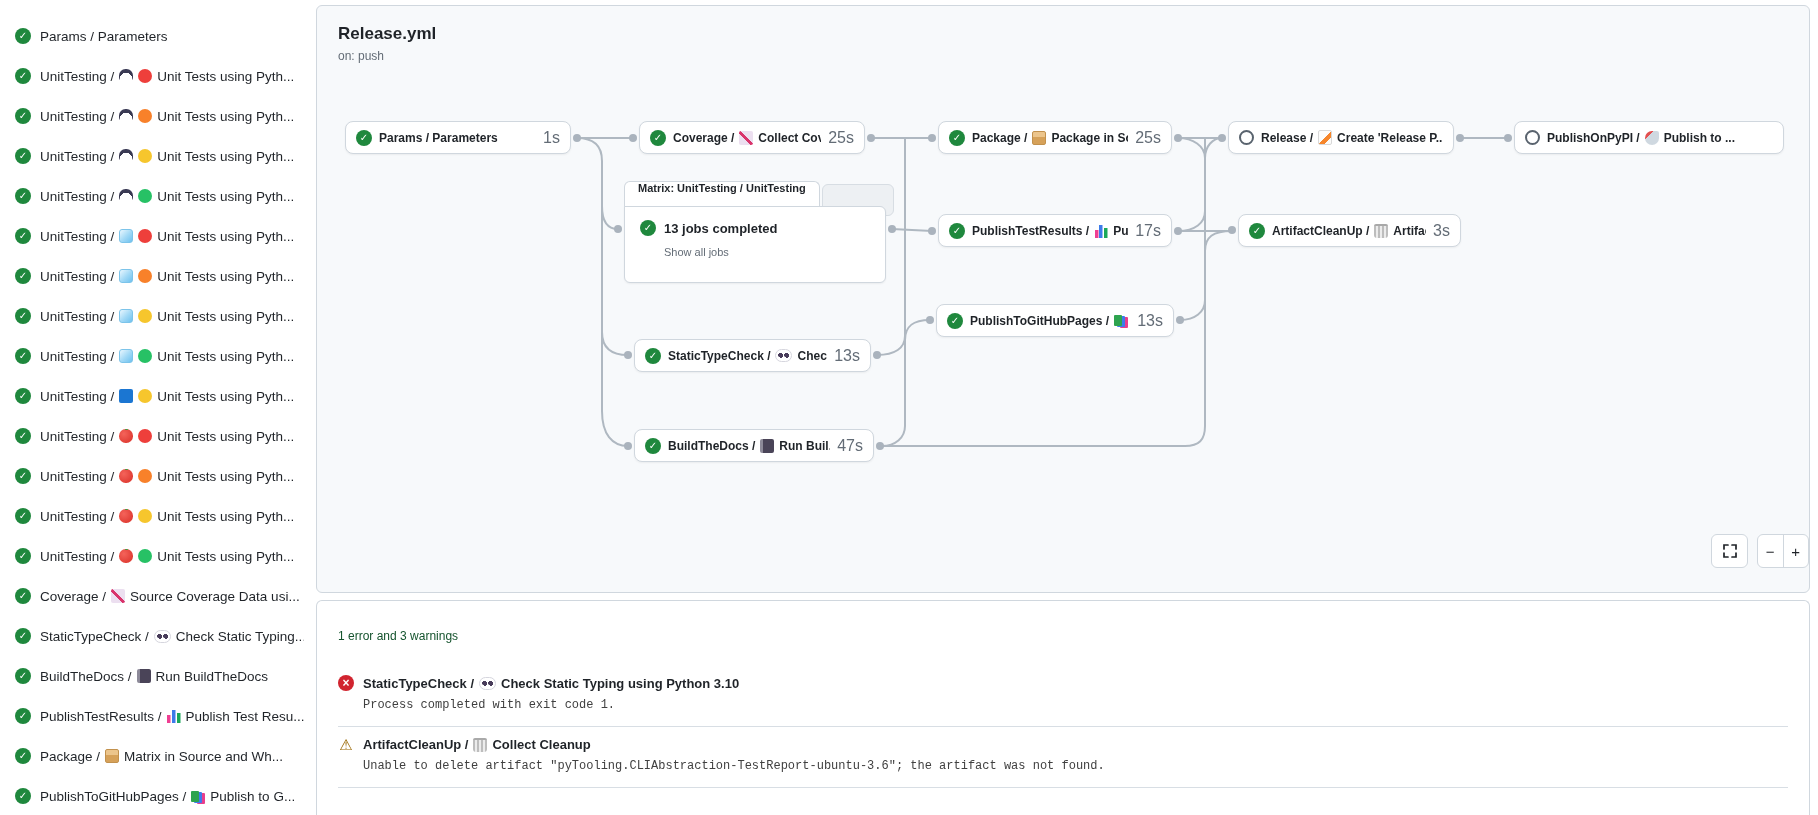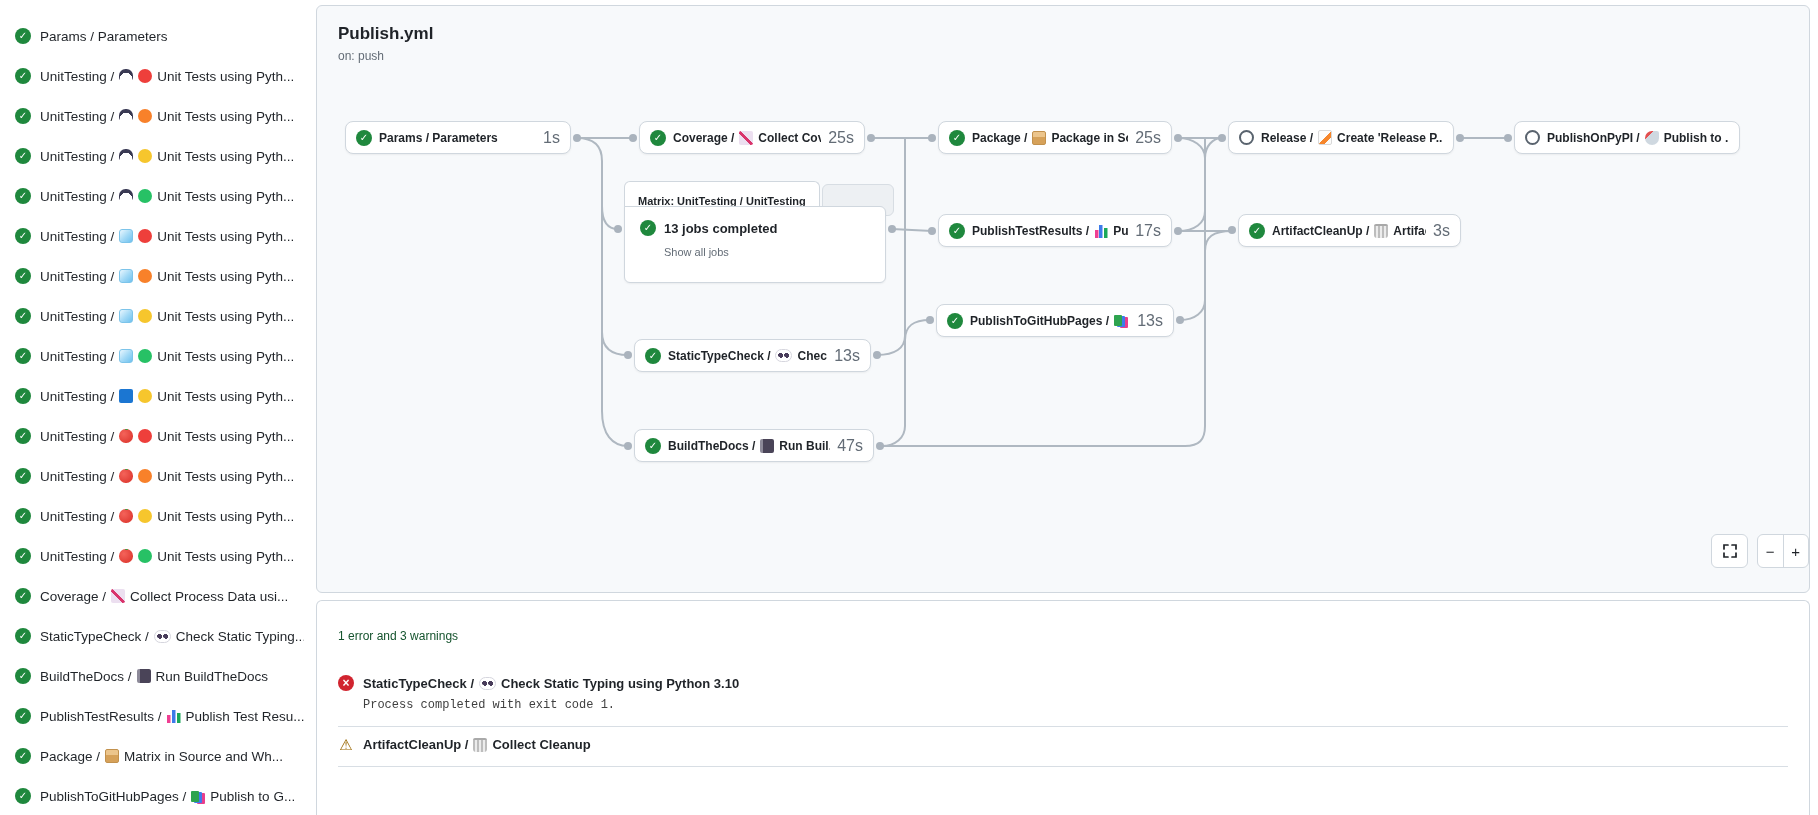--- a/index.html
+++ b/index.html
@@ -56,30 +56,30 @@
   .edges circle{fill:#aab3bd;}
   .node{position:absolute;height:33px;background:#fff;border:1px solid #d0d7de;border-radius:8px;
     box-shadow:0 1px 2px rgba(31,35,40,.06);display:flex;align-items:center;gap:7px;padding:0 10px;
     box-sizing:border-box;z-index:2;cursor:pointer;}
   .nlabel{display:flex;align-items:center;gap:5px;font-size:12px;font-weight:700;color:#1f2328;white-space:nowrap;overflow:hidden;}
   .dur{margin-left:auto;font-size:16px;font-weight:400;color:#636c76;flex:none;}
   .pos-params{left:28px;top:115px;width:226px;}
   .pos-coverage{left:322px;top:115px;width:226px;}
   .pos-package{left:621px;top:115px;width:234px;}
   .pos-release{left:911px;top:115px;width:226px;}
-  .pos-publishonpypi{left:1197px;top:115px;width:226px;}
+  .pos-publishonpypi{left:1197px;top:115px;width:270px;}
   .pos-publishtestresults{left:621px;top:208px;width:234px;}
   .pos-artifactcleanup{left:921px;top:208px;width:223px;}
   .pos-publishtogithubpages{left:619px;top:298px;width:238px;}
   .pos-statictypecheck{left:317px;top:333px;width:237px;}
   .pos-buildthedocs{left:317px;top:423px;width:240px;}
   
   .matrix-stack{position:absolute;left:505px;top:178px;width:70px;height:30px;background:#edf0f3;border:1px solid #d7dde3;border-radius:6px;z-index:1;}
   .matrix-tab{position:absolute;left:307px;top:175px;height:26px;padding:0 13px;background:#fff;border:1px solid #d0d7de;border-bottom:none;
-    border-radius:6px 6px 0 0;font-size:11px;font-weight:700;color:#1f2328;display:flex;align-items:flex-end;z-index:2;box-sizing:border-box;cursor:pointer;}
+    border-radius:6px 6px 0 0;font-size:11px;font-weight:700;color:#1f2328;display:flex;align-items:flex-start;z-index:2;box-sizing:border-box;cursor:pointer;}
   .matrix-box{position:absolute;left:307px;top:200px;width:262px;height:77px;background:#fff;border:1px solid #d0d7de;
     border-radius:0 6px 6px 6px;z-index:2;padding:13px 15px;box-sizing:border-box;box-shadow:0 1px 2px rgba(31,35,40,.06);cursor:pointer;}
   .matrix-row{display:flex;align-items:center;gap:8px;font-size:13px;font-weight:700;color:#1f2328;}
   .matrix-link{margin:10px 0 0 24px;font-size:11px;color:#636c76;cursor:pointer;}
   
   .ctrl-fullscreen{position:absolute;left:1394px;top:528px;width:37px;height:34px;background:#fff;border:1px solid #d0d7de;border-radius:6px;
     display:flex;align-items:center;justify-content:center;box-sizing:border-box;cursor:pointer;z-index:3;}
   .ctrl-zoom{position:absolute;left:1440px;top:528px;width:52px;height:34px;background:#fff;border:1px solid #d0d7de;border-radius:6px;
     display:flex;box-sizing:border-box;z-index:3;}
   .ctrl-zoom .zbtn{flex:1;display:flex;align-items:center;justify-content:center;font-size:15px;color:#1f2328;cursor:pointer;}
@@ -221,21 +221,21 @@
           <span class="emo e-apple"></span>
           <span class="emo e-dot-green"></span>
           <span>Unit Tests using Pyth...</span>
         </span>
       </div>
       <div class="sb-item">
         <span class="check">✓</span>
         <span class="sb-label">
           <span>Coverage /</span>
           <span class="emo e-chart-up"></span>
-          <span>Collect Process Data usi...</span>
+          <span>Source Coverage Data usi...</span>
         </span>
       </div>
       <div class="sb-item">
         <span class="check">✓</span>
         <span class="sb-label">
           <span>StaticTypeCheck /</span>
           <span class="emo e-eyes"></span>
           <span>Check Static Typing...</span>
         </span>
       </div>
@@ -269,21 +269,21 @@
           <span>PublishToGitHubPages /</span>
           <span class="emo e-books"></span>
           <span>Publish to G...</span>
         </span>
       </div>
     </div>
 </div>
 
 <div class="graph-card">
   <div class="graph-head">
-    <div class="graph-title">Publish.yml</div>
+    <div class="graph-title">Release.yml</div>
     <div class="graph-trigger">on: push</div>
   </div>
 
   <svg class="edges" viewBox="0 0 1494 588" xmlns="http://www.w3.org/2000/svg">
 
     <path d="M260 132 H316"></path>
     <path d="M260 132 C278 132 285 141 285 155 V405 C285 428 295 440 311 440"></path>
     <path d="M285 200 C285 216 291 223 301 223"></path>
     <path d="M285 326 C285 342 295 349 311 349"></path>
 
@@ -457,15 +457,16 @@
       </div>
       <div class="ann">
         <div class="ann-head">
           <span class="warn-ico">⚠</span>
           <span class="ttl">
             <span>ArtifactCleanUp /</span>
             <span class="emo e-trash"></span>
             <span>Collect Cleanup</span>
           </span>
         </div>
+        <div class="ann-msg">Unable to delete artifact "pyTooling.CLIAbstraction-TestReport-ubuntu-3.6"; the artifact was not found.</div>
       </div>
     </div>
 </div>
 
 </body></html>

